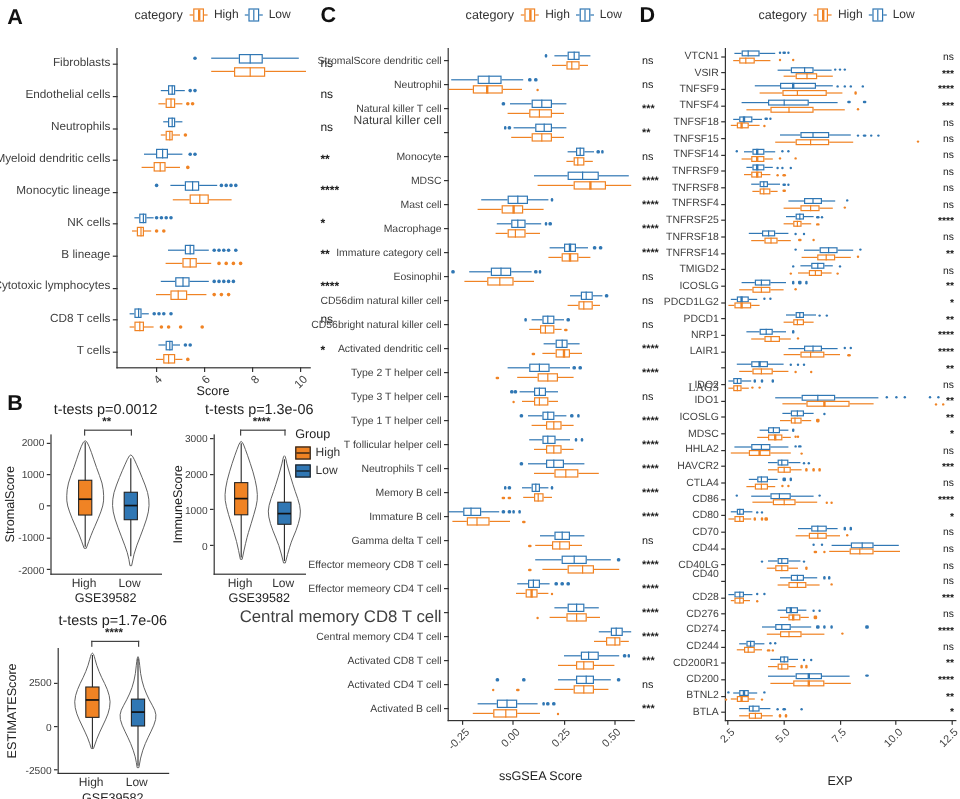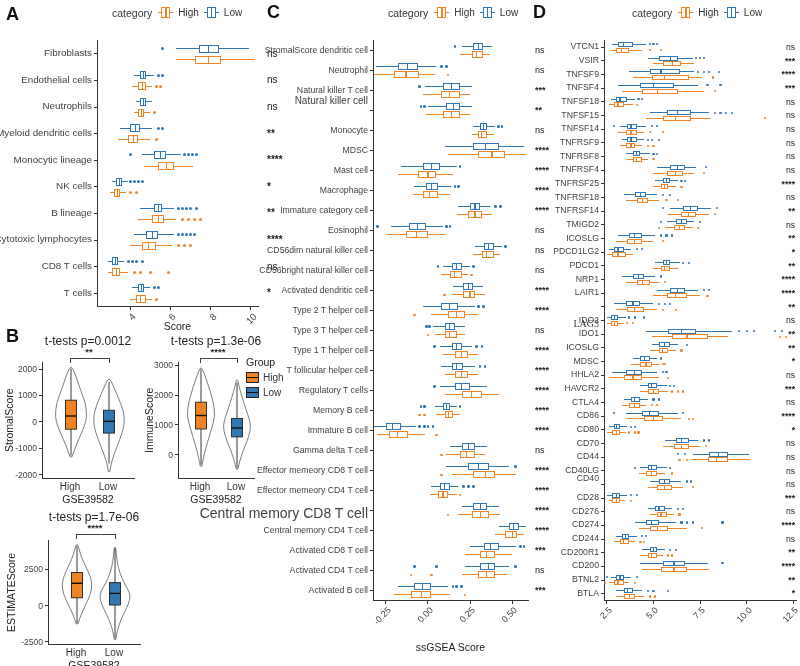--- a/index.html
+++ b/index.html
@@ -430,21 +430,21 @@
       <div class="ytick" style="top: 330px;"></div>
       <div class="sig stars" style="top: 325.05px; font-size: 9px; left: calc(100% + 6px);">****</div>
       <div class="whline" style="left: 67.3913px; width: 33.6957px; top: 325.9px; height: 1px; background: rgb(48, 119, 180);"></div>
       <div class="bxbox" style="left: 77.5px; width: 11.7935px; top: 322.9px; height: 7px; border: 1.1px solid rgb(48, 119, 180);"></div>
       <div class="bxmed" style="left: 81.9543px; width: 1.2px; top: 322.9px; height: 7px; background: rgb(48, 119, 180);"></div>
       <div class="odot" style="left: 104.841px; top: 325.1px; width: 2.6px; height: 2.6px; background: rgb(48, 119, 180);"></div>
       <div class="odot" style="left: 109.896px; top: 325.1px; width: 2.6px; height: 2.6px; background: rgb(48, 119, 180);"></div>
       <div class="whline" style="left: 70.7609px; width: 33.6957px; top: 334.3px; height: 1px; background: rgb(240, 131, 36);"></div>
       <div class="bxbox" style="left: 80.8696px; width: 13.4783px; top: 331.3px; height: 7px; border: 1.1px solid rgb(240, 131, 36);"></div>
       <div class="bxmed" style="left: 87.0087px; width: 1.2px; top: 331.3px; height: 7px; background: rgb(240, 131, 36);"></div>
-      <div class="rowlabel" style="top: 344.606px; font-size: 8.7px;">Regulatory T cells</div>
+      <div class="rowlabel" style="top: 344.606px; font-size: 8.7px;">Neutrophils T cell</div>
       <div class="ytick" style="top: 350px;"></div>
       <div class="sig stars" style="top: 345.05px; font-size: 9px; left: calc(100% + 6px);">****</div>
       <div class="whline" style="left: 65.7065px; width: 47.1739px; top: 345.9px; height: 1px; background: rgb(48, 119, 180);"></div>
       <div class="bxbox" style="left: 80.8696px; width: 15.163px; top: 342.9px; height: 7px; border: 1.1px solid rgb(48, 119, 180);"></div>
       <div class="bxmed" style="left: 87.0087px; width: 1.2px; top: 342.9px; height: 7px; background: rgb(48, 119, 180);"></div>
       <div class="odot" style="left: 59.3522px; top: 345.1px; width: 2.6px; height: 2.6px; background: rgb(48, 119, 180);"></div>
       <div class="whline" style="left: 70.7609px; width: 53.913px; top: 354.3px; height: 1px; background: rgb(240, 131, 36);"></div>
       <div class="bxbox" style="left: 87.6087px; width: 20.2174px; top: 351.3px; height: 7px; border: 1.1px solid rgb(240, 131, 36);"></div>
       <div class="bxmed" style="left: 97.1174px; width: 1.2px; top: 351.3px; height: 7px; background: rgb(240, 131, 36);"></div>
       <div class="rowlabel" style="top: 364.606px; font-size: 8.7px;">Memory B cell</div>
@@ -1102,20 +1102,21 @@
       <div class="xtick-label" style="left: -38.1359px; top: 565px; width: 40px; font-size: 9px;">2.5</div>
       <div class="xtick" style="left: 47.966px; top: 560px;"></div>
       <div class="xtick-label" style="left: 8.46602px; top: 565px; width: 40px; font-size: 9px;">5.0</div>
       <div class="xtick" style="left: 94.568px; top: 560px;"></div>
       <div class="xtick-label" style="left: 55.068px; top: 565px; width: 40px; font-size: 9px;">7.5</div>
       <div class="xtick" style="left: 141.17px; top: 560px;"></div>
       <div class="xtick-label" style="left: 101.67px; top: 565px; width: 40px; font-size: 9px;">10.0</div>
       <div class="xtick" style="left: 187.772px; top: 560px;"></div>
       <div class="xtick-label" style="left: 148.272px; top: 565px; width: 40px; font-size: 9px;">12.5</div>
     </div>
+  <div class="xlab" style="left:604px;top:645px;width:192px">EXP</div>
 
   <div class="legend-b" style="left:246px;top:356px">
     <div class="lgb-title">Group</div>
     <div class="lgb-item">
         <span class="vg" style="background:#F08324"></span>
         <span>High</span>
       </div>
     <div class="lgb-item">
         <span class="vg" style="background:#3077B4"></span>
         <span>Low</span>

